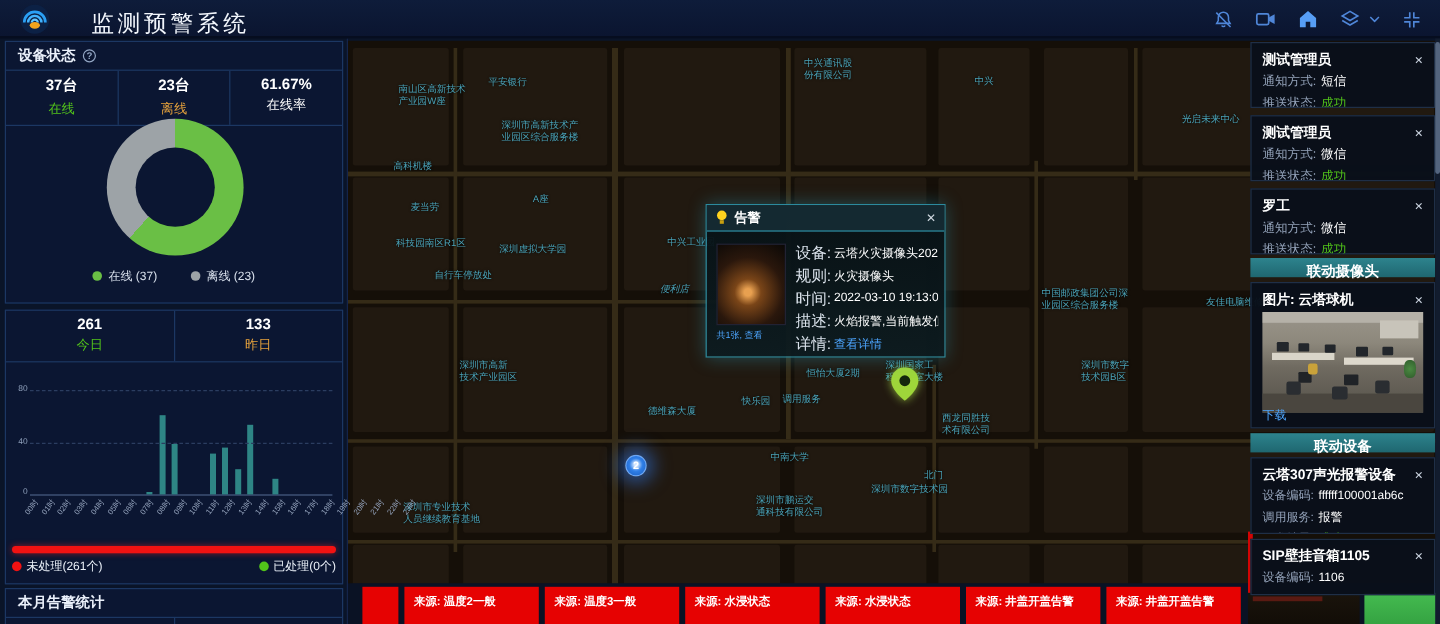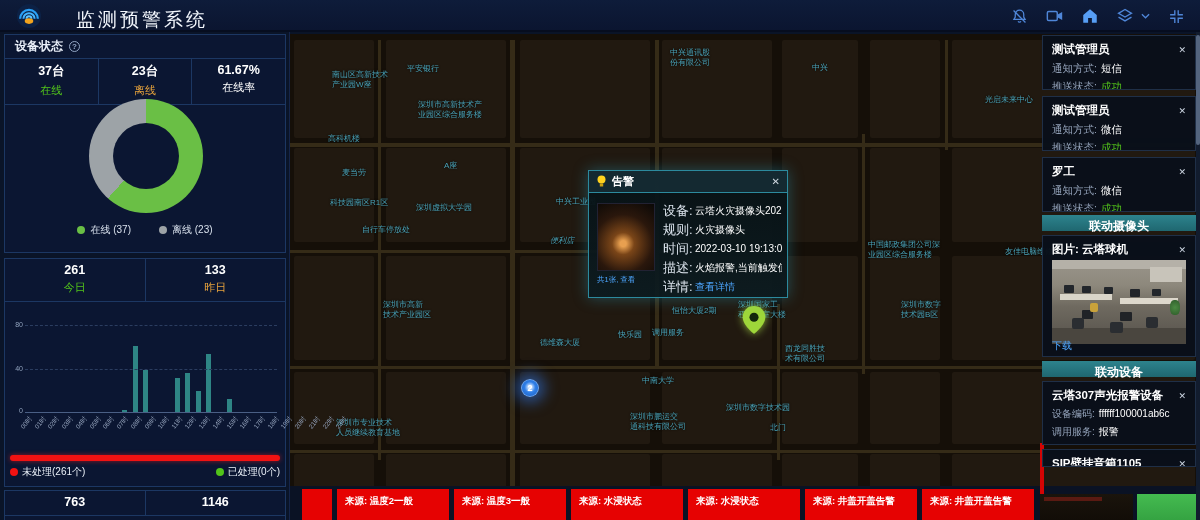--- a/index.html
+++ b/index.html
@@ -91,21 +91,21 @@
   .teal-header { height:16px; line-height:22px; text-align:center; font-size:12px; font-weight:bold; color:#fff;
     background:linear-gradient(180deg,#2d838d,#1f6770); margin-bottom:4px; }
   .camera-card { height:122px; margin-bottom:4px; }
   .office-photo { position:relative; width:134px; height:84px; margin-top:3px; overflow:hidden;
     background:linear-gradient(180deg,#9a958b 0%,#8d887c 30%,#6f6a60 55%,#55514a 100%); }
   .op { position:absolute; }
   .download { position:absolute; left:9px; bottom:3px; font-size:10px; }
   .device-card { margin-bottom:4px; }
   .device-card .card-row { font-size:10px; line-height:1.8; }
   #device-cards .device-card:nth-child(1) { height:64px; overflow:hidden; }
-  #device-cards .device-card:nth-child(2) { height:18px; overflow:hidden; }
+  #device-cards .device-card:nth-child(2) { height:47px; overflow:hidden; }
 
   .right-scrollbar { position:absolute; left:1196px; top:32px; width:4px; height:488px; background:#121c2e; z-index:31; }
   .right-scroll-thumb { position:absolute; left:0; top:3px; width:4px; height:110px; background:#53647e; border-radius:2px; }
 
   
   .bottom-underlay { position:absolute; left:290px; top:486px; width:910px; height:34px; background:#0a1224; z-index:10; }
   #bottom-strip { position:absolute; left:337px; top:489px; display:flex; gap:5px; z-index:12; }
   .alert-tile { width:112px; height:31px; background:#e60202; cursor:pointer; }
   .alert-tile-text { padding:6px 0 0 8px; font-size:9.5px; font-weight:bold; color:#fff; white-space:nowrap; }
   .tile-fragment { position:absolute; left:302px; top:489px; width:30px; height:31px; background:#e60202; z-index:12; }
@@ -196,21 +196,21 @@
         <div class="map-label" style="left: 328px; top: 296px;">快乐园</div>
         <div class="map-label" style="left: 362px; top: 294px;">调用服务</div>
         <div class="map-label" style="left: 382px; top: 272px;">恒怡大厦2期</div>
         <div class="map-label" style="left: 448px; top: 266px;">深圳国家工
 程实验室大楼</div>
         <div class="map-label" style="left: 578px; top: 266px; margin-left: 33px;">深圳市数字
 技术园B区</div>
         <div class="map-label" style="left: 495px; top: 310px;">西龙同胜技
 术有限公司</div>
         <div class="map-label" style="left: 352px; top: 342px;">中南大学</div>
-        <div class="map-label" style="left: 480px; top: 357px; margin-top: 32px;">北门</div>
+        <div class="map-label" style="left: 480px; top: 357px;">北门</div>
         <div class="map-label" style="left: 436px; top: 369px;">深圳市数字技术园</div>
         <div class="map-label" style="left: 340px; top: 378px;">深圳市鹏运交
 通科技有限公司</div>
         <div class="map-label" style="left: 46px; top: 384px;">深圳市专业技术
 人员继续教育基地</div>
       </div>
     <svg id="pin-marker" viewBox="0 0 22 26" style="left: 452px; top: 272px;">
       <path d="M11 0C5 0 0.5 4.5 0.5 10.5 0.5 18 11 26 11 26s10.5-8 10.5-15.5C21.5 4.5 17 0 11 0z" fill="#9ed63a"></path>
       <circle cx="11" cy="10.5" r="4.2" fill="#13280c"></circle>
     </svg>
@@ -417,20 +417,23 @@
           <span class="xlabel">23时</span>
         </div>
       <div id="progress" style="background: rgb(242, 18, 18);"></div>
       <div id="prog-legend">
         <span><span class="dot" id="dot-unhandled" style="background: rgb(242, 18, 18);"></span><span>未处理(261个)</span></span>
         <span><span class="dot" id="dot-handled" style="background: rgb(82, 196, 26);"></span><span>已处理(0个)</span></span>
       </div>
     </div>
 
     <div class="panel" id="panel-month">
+      <div class="panel-head">
+          <span>本月告警统计</span>
+        </div>
       <div class="stats-row">
         <div class="stat-cell">
           <div class="stat-value">763</div>
         </div>
         <div class="stat-cell">
           <div class="stat-value">1146</div>
         </div>
       </div>
     </div>
   </div>

